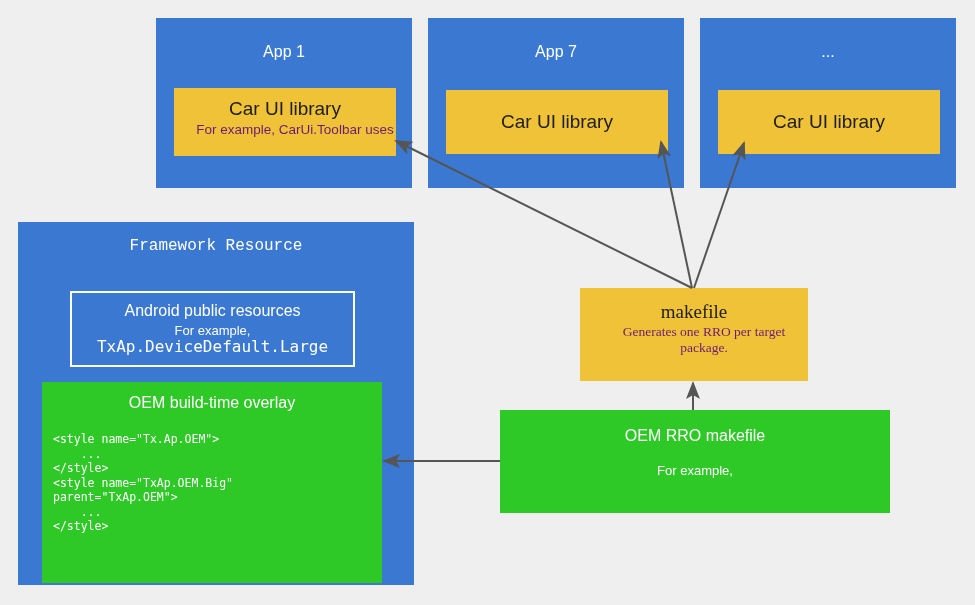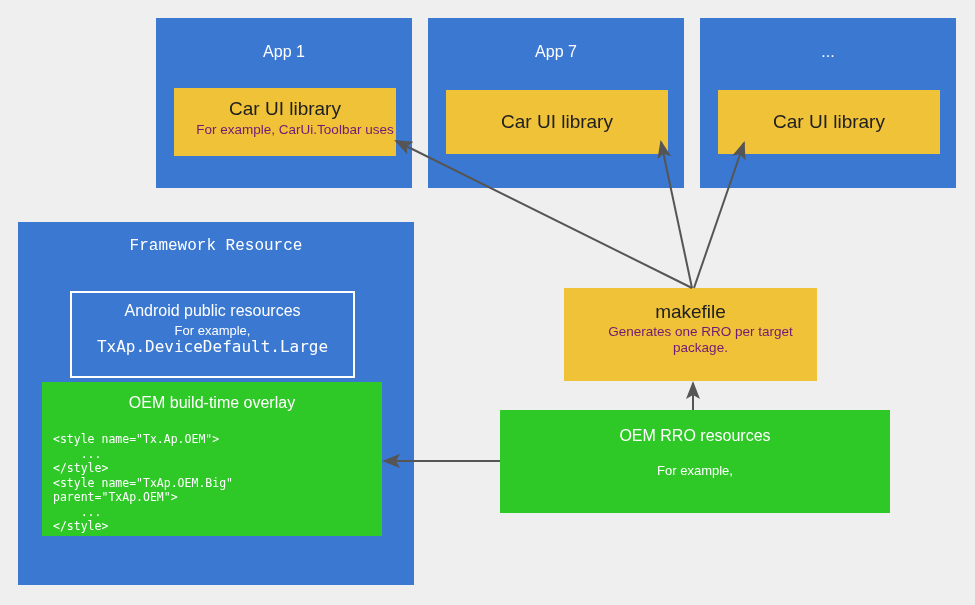--- a/index.html
+++ b/index.html
@@ -124,44 +124,44 @@
     <div class="stack title-white" style="top:22px;">...</div>
   </div>
   <div class="box yellow" style="left:718px; top:90px; width:222px; height:64px;">
     <div class="stack title-dark" style="top:20px;">Car UI library</div>
   </div>
 
   <div class="box blue" style="left:18px; top:222px; width:396px; height:363px;">
     <div class="stack title-white" style="top:13px;font-family:Liberation Mono, monospace;">Framework Resource</div>
   </div>
 
-  <div class="box outlined" style="left:70px; top:291px; width:285px; height:87px;">
+  <div class="box outlined" style="left:70px; top:291px; width:285px; height:76px;">
     <div class="stack title-white" style="top:6px;">Android public resources</div>
     <div class="stack sub-white" style="top:30px;">For example,</div>
     <div class="stack mono-white" style="top:46px;">TxAp.DeviceDefault.Large</div>
   </div>
 
-  <div class="box green" style="left:42px; top:382px; width:340px; height:154px;">
+  <div class="box green" style="left:42px; top:382px; width:340px; height:201px;">
     <div class="stack title-white" style="top:9px;">OEM build-time overlay</div>
     <div class="code-block" style="left:11px; top:50px;">&lt;style name="Tx.Ap.OEM"&gt;
     ...
 &lt;/style&gt;
 &lt;style name="TxAp.OEM.Big"
 parent="TxAp.OEM"&gt;
     ...
 &lt;/style&gt;</div>
   </div>
 
-  <div class="box yellow" style="left:564px; top:288px; width:253px; height:93px;">
+  <div class="box yellow" style="left:580px; top:288px; width:228px; height:93px;font-family:Liberation Serif, serif;">
     <div class="stack title-dark" style="top:12px;">makefile</div>
     <div class="stack sub-dark" style="top:36px; left:18px; right:18px;">Generates one RRO per target package.</div>
   </div>
 
   <div class="box green" style="left:500px; top:410px; width:390px; height:103px;">
-    <div class="stack title-white" style="top:14px;">OEM RRO resources</div>
+    <div class="stack title-white" style="top:14px;">OEM RRO makefile</div>
     <div class="stack sub-white" style="top:53px;">For example,</div>
   </div>
 
   <svg class="arrows" viewBox="0 0 975 605">
     <defs>
       <marker id="arrowhead" markerWidth="9" markerHeight="7" refX="8" refY="3.5" orient="auto" markerUnits="strokeWidth">
         <path d="M0,0 L9,3.5 L0,7 L2,3.5 z" fill="#555555"></path>
       </marker>
     </defs>
 

